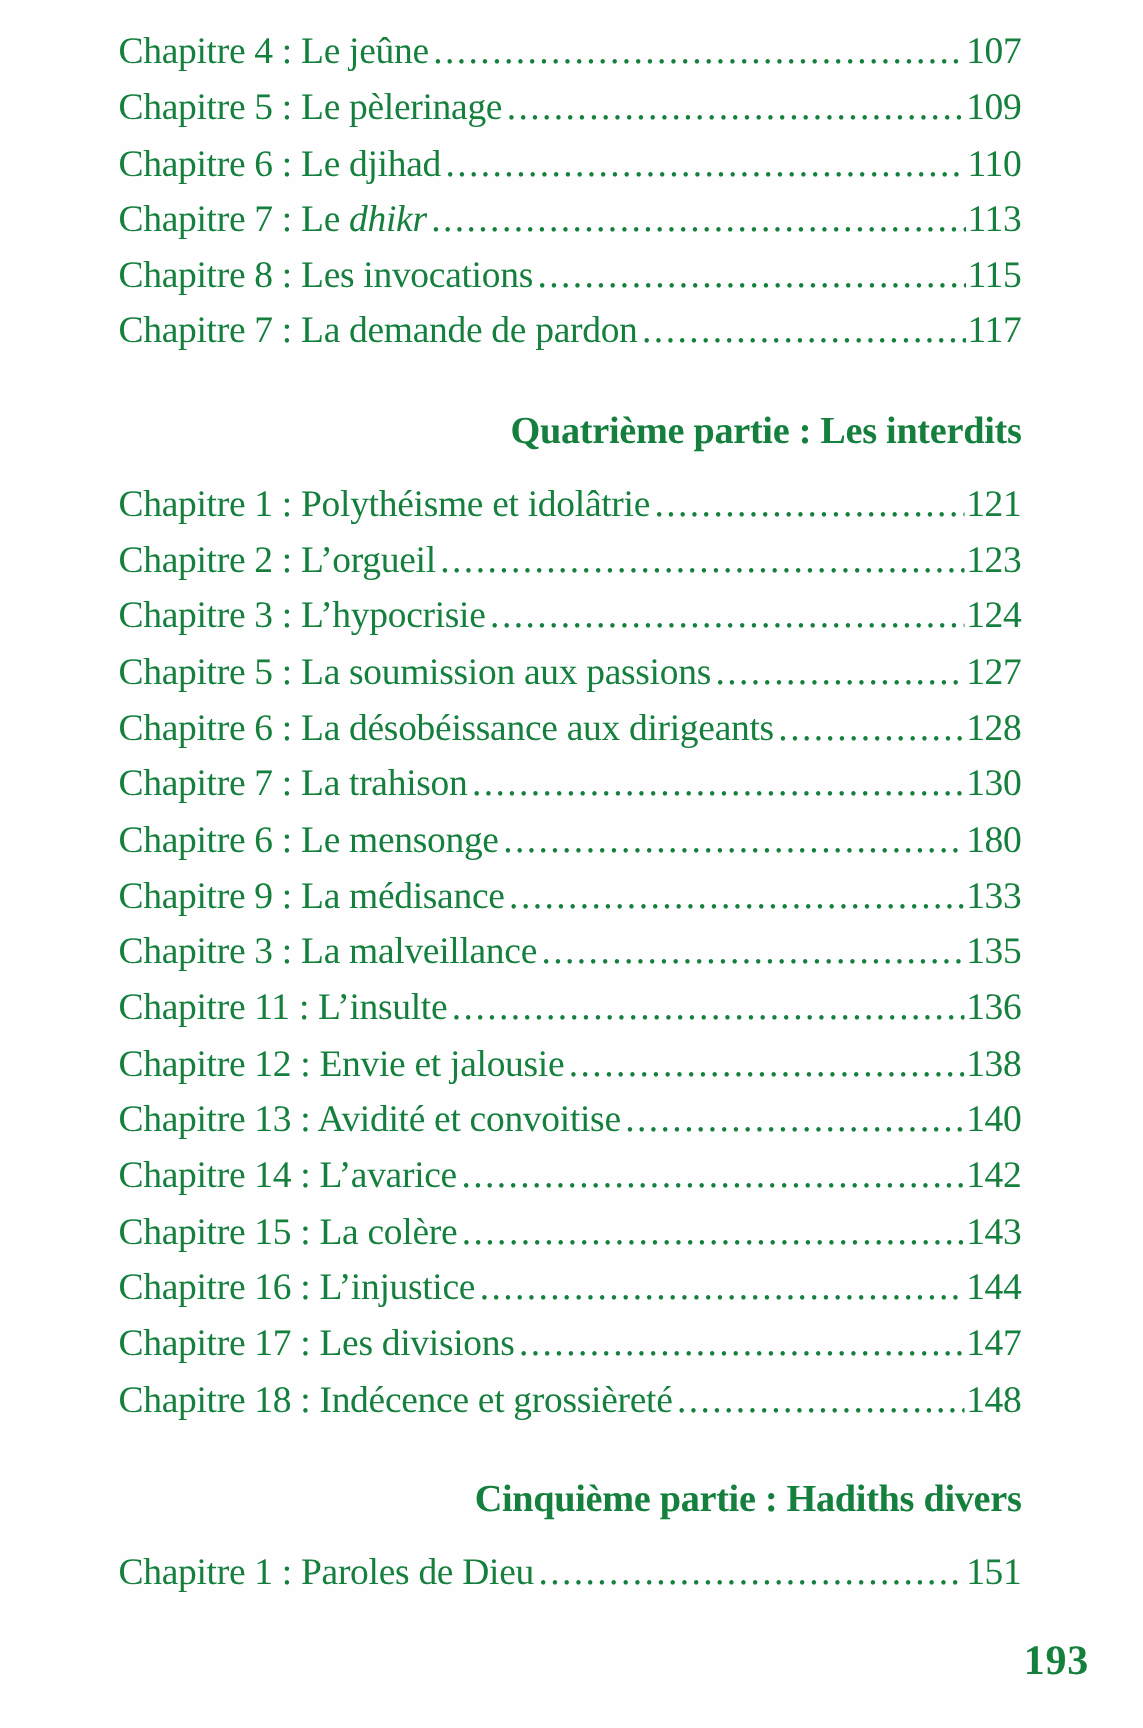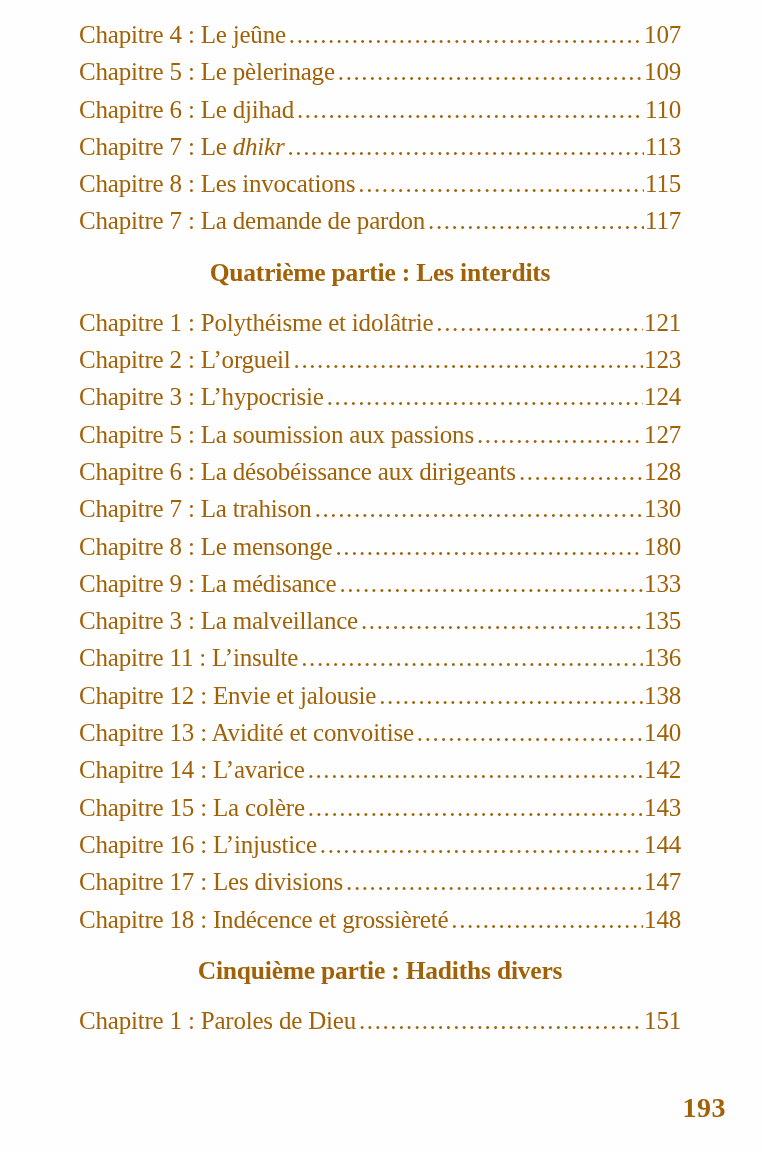--- a/index.html
+++ b/index.html
@@ -7,21 +7,21 @@
     padding: 0;
     background: #ffffff;
   }
   .page {
     position: relative;
     width: 762px;
     height: 1152px;
     background: #fefefe;
     overflow: hidden;
     font-family: "Liberation Serif", "DejaVu Serif", serif;
-    color: #a16207;
+    color: #15803d;
   }
   .toc {
     position: absolute;
     left: 79px;
     top: 16px;
     width: 602px;
   }
   .toc-row {
     display: flex;
     align-items: baseline;
@@ -49,25 +49,25 @@
   .dot-leader::after {
     content: "......................................................................................................";
     letter-spacing: 1.6px;
     font-size: 25px;
   }
   .toc-page {
     flex: 0 0 auto;
     white-space: nowrap;
   }
   .section-heading {
-    text-align: center;
+    text-align: right;
     font-weight: bold;
     font-size: 25.5px;
     line-height: 37px;
-    margin: 14px 0 13px 0;
+    margin: 28px 0 13px 0;
     letter-spacing: -0.2px;
   }
   .folio {
     position: absolute;
     top: 1093px;
     right: 36px;
     font-weight: bold;
     font-size: 28px;
     line-height: 1.1;
     letter-spacing: 0.5px;
@@ -133,21 +133,21 @@
         <span class="toc-label"><span>Chapitre 6 : La désobéissance aux dirigeants</span></span>
         <span class="dot-leader"></span>
         <span class="toc-page">128</span>
       </div>
       <div class="toc-row">
         <span class="toc-label"><span>Chapitre 7 : La trahison</span></span>
         <span class="dot-leader"></span>
         <span class="toc-page">130</span>
       </div>
       <div class="toc-row">
-        <span class="toc-label"><span>Chapitre 8 : Le mensonge</span></span>
+        <span class="toc-label"><span>Chapitre 6 : Le mensonge</span></span>
         <span class="dot-leader"></span>
         <span class="toc-page">180</span>
       </div>
       <div class="toc-row">
         <span class="toc-label"><span>Chapitre 9 : La médisance</span></span>
         <span class="dot-leader"></span>
         <span class="toc-page">133</span>
       </div>
       <div class="toc-row">
         <span class="toc-label"><span>Chapitre 3 : La malveillance</span></span>

